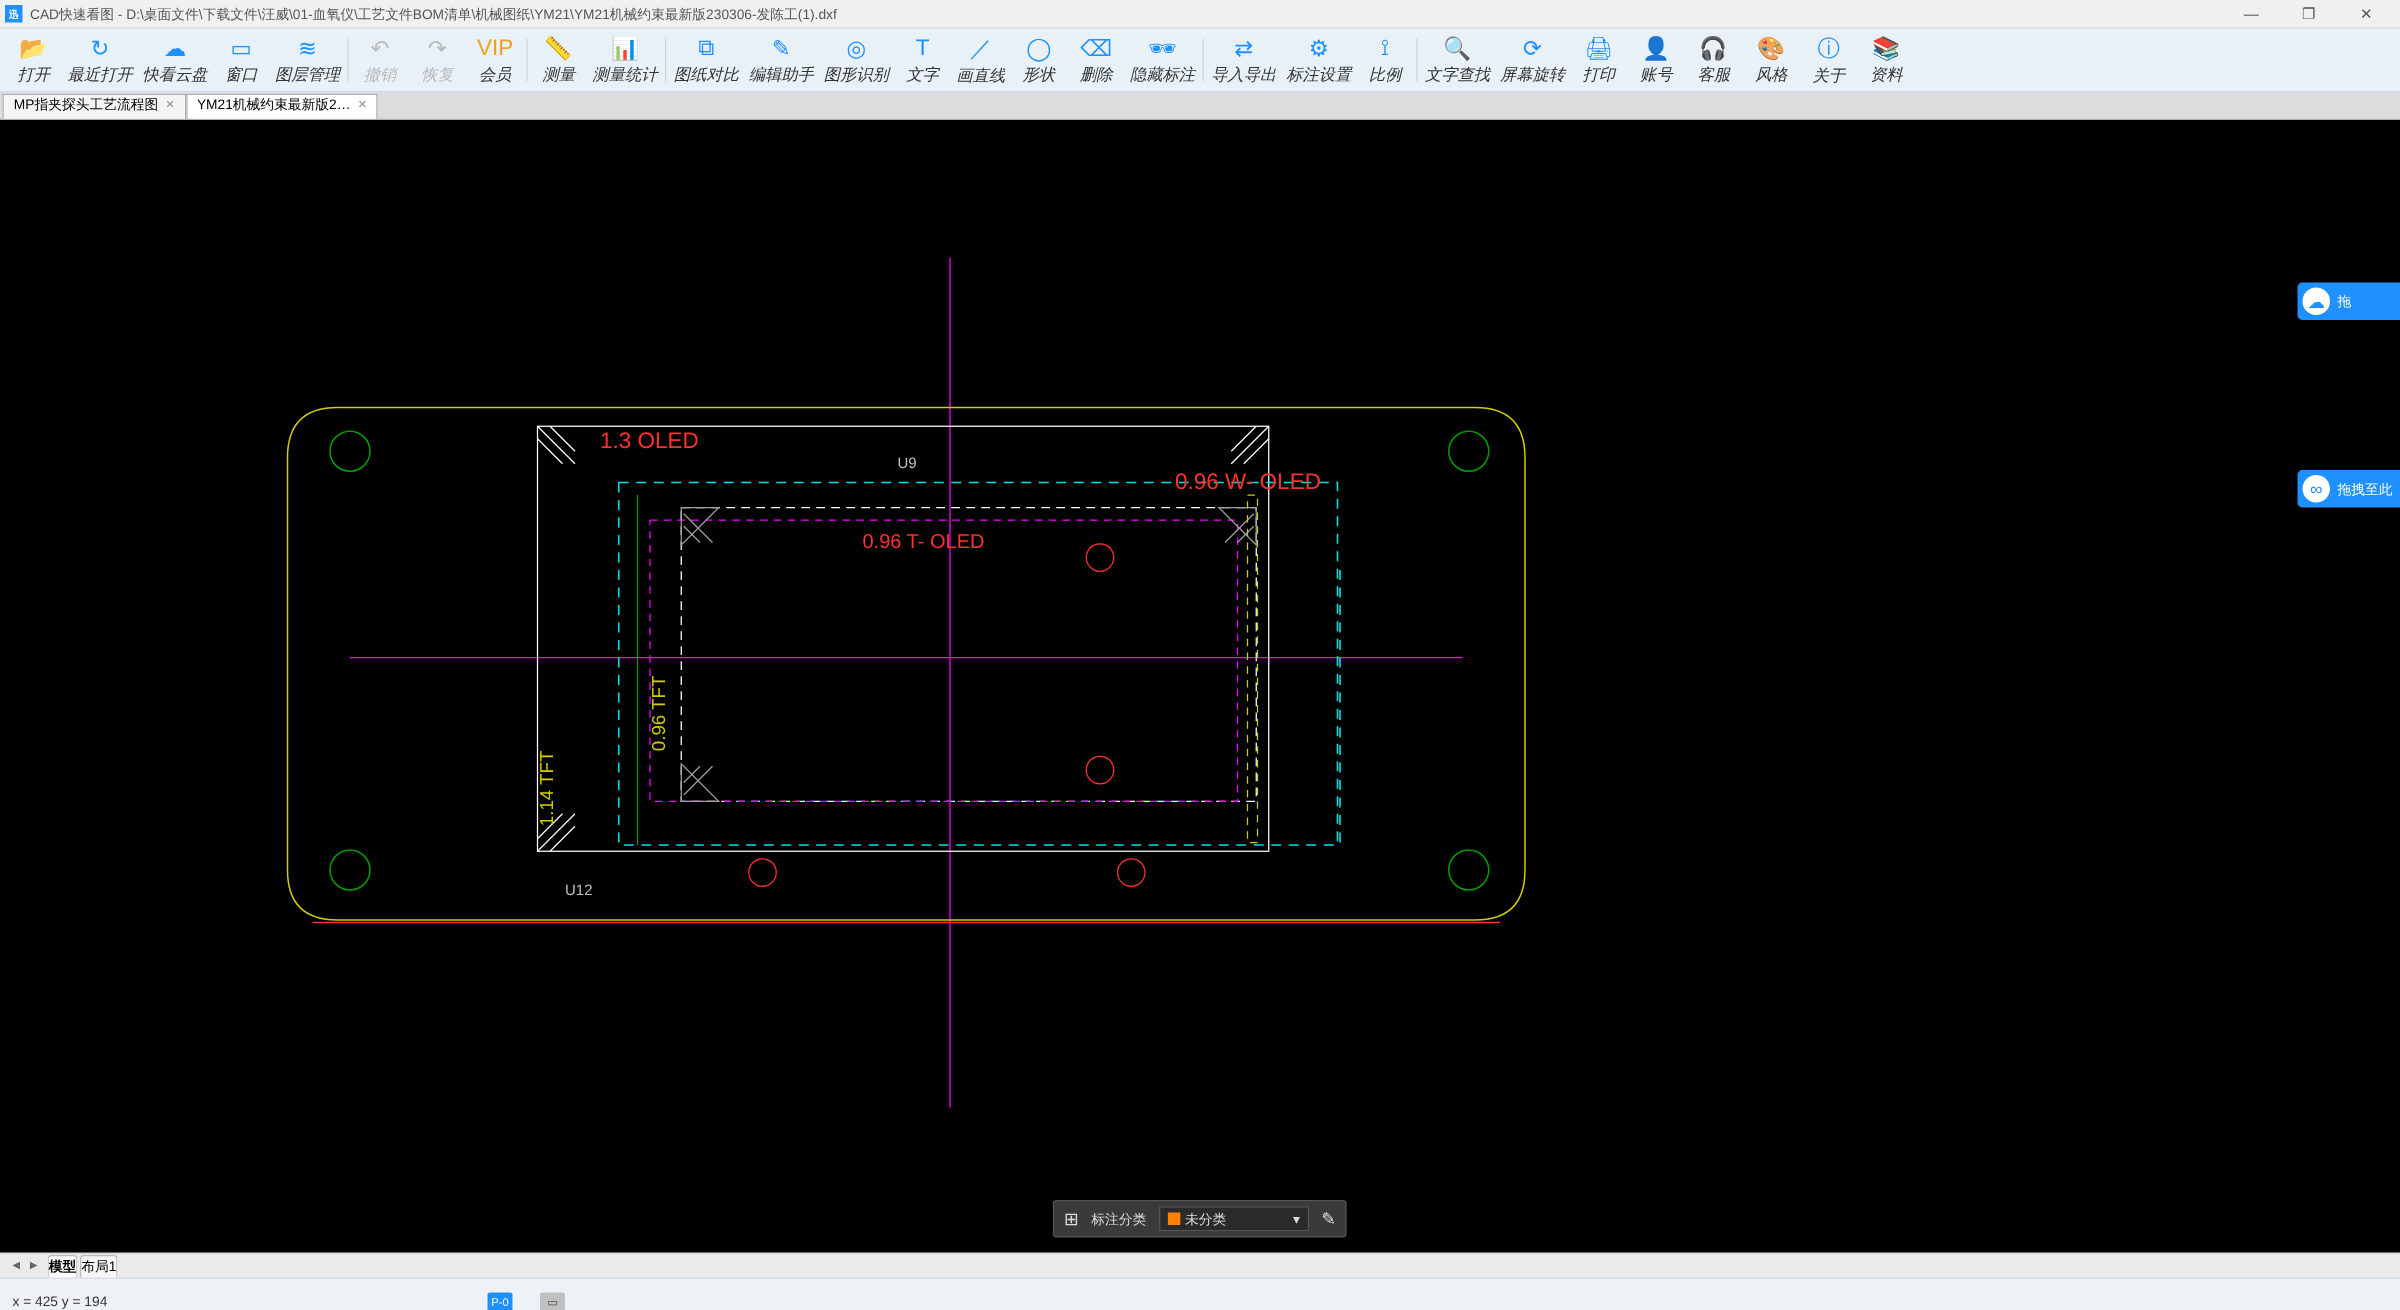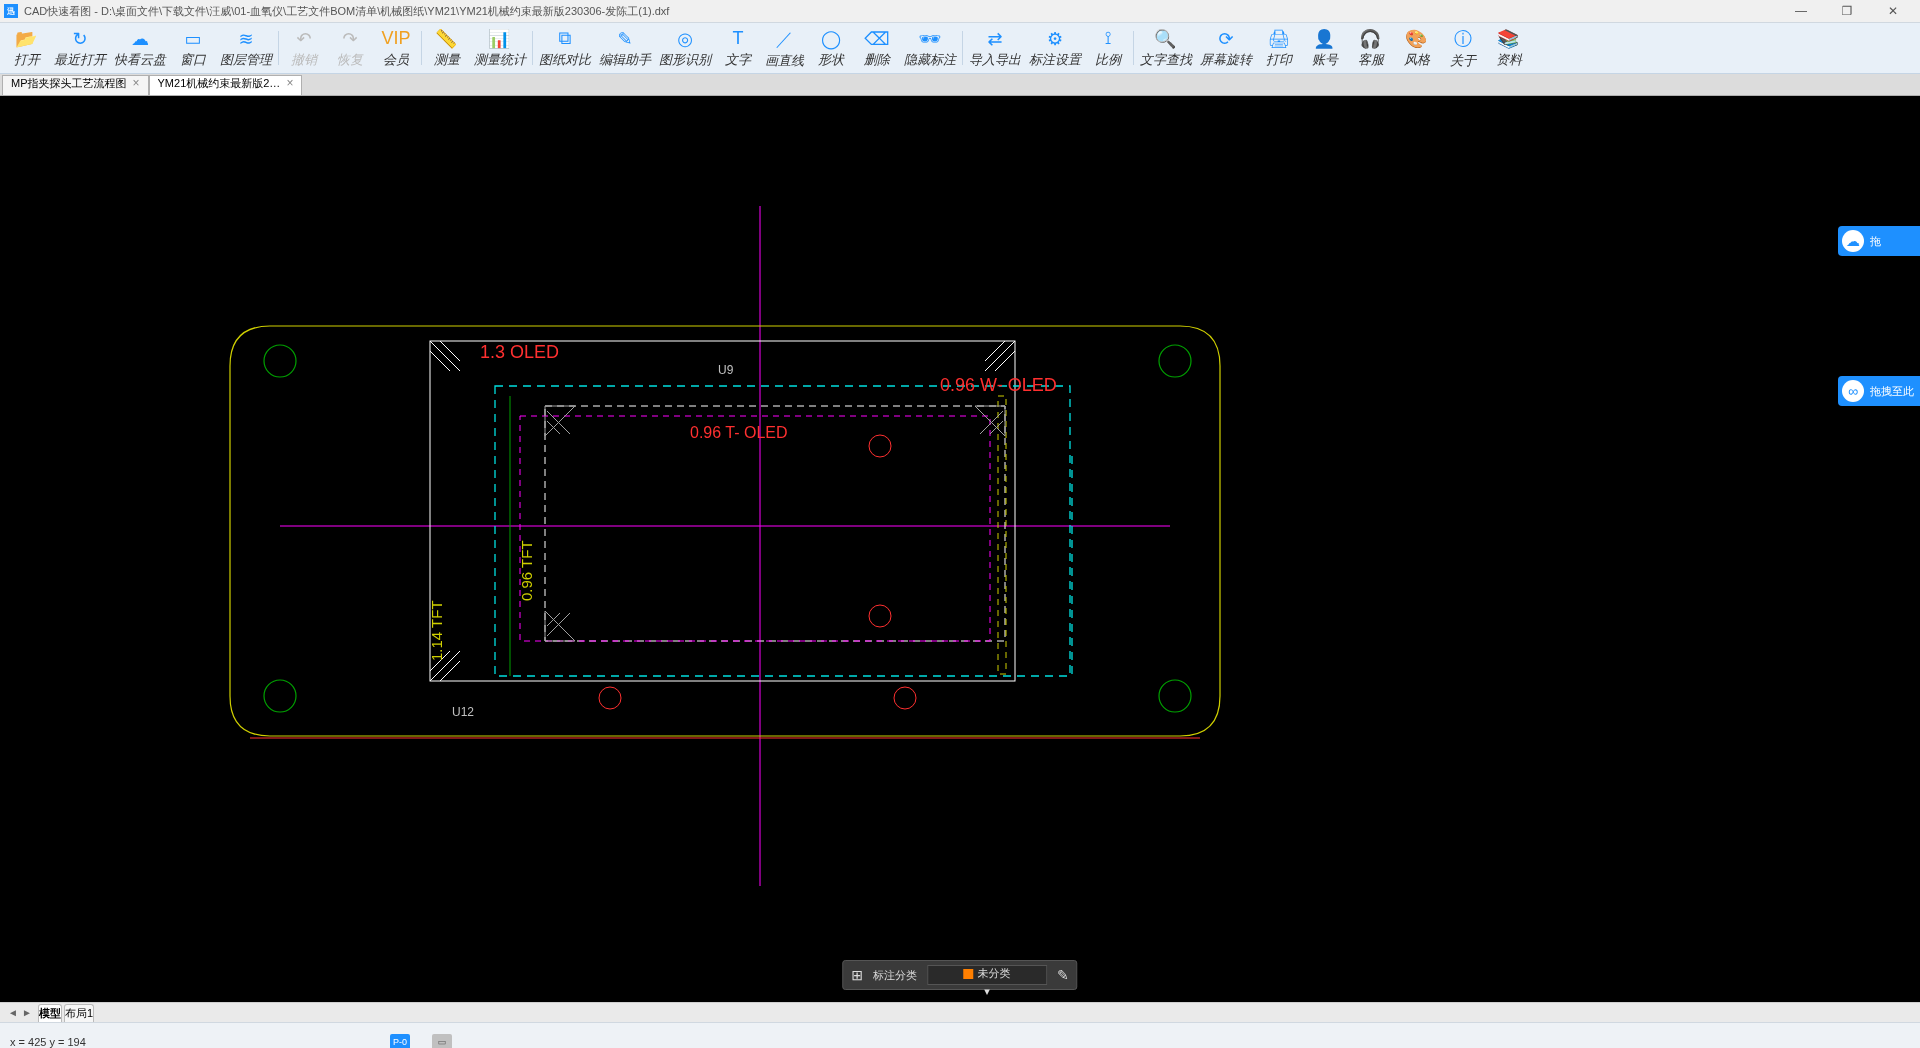--- a/index.html
+++ b/index.html
@@ -27,21 +27,21 @@
 .doc-tab .tab-close { font-size:12px; color:#888; }
 
 .canvas-area { position: relative; background: #000; height: calc(1048px - 22px - 52px - 22px - 20px - 22px - 4px); }
 svg.drawing { position:absolute; inset:0; width:100%; height:100%; }
 
 .side-widgets { position:absolute; right:0; top:130px; display:flex; flex-direction:column; gap:120px; }
 .side-widget { display:flex; align-items:center; background:#1e90ff; color:#fff; font-size:11px; height:30px; border-radius:4px 0 0 4px; padding:0 6px 0 4px;}
 .side-widget .sw-icon { width:22px; height:22px; background:#fff; color:#1e90ff; border-radius:50%; display:flex; align-items:center; justify-content:center; margin-right:6px; font-size:14px;}
 
 .bottom-toolbar { position:absolute; left:50%; transform:translateX(-50%); bottom:12px; height:30px; background:#3a3a3a; border:1px solid #555; border-radius:3px; display:flex; align-items:center; padding:0 8px; gap:10px; font-size:11px; color:#ddd;}
-.bottom-toolbar .bt-sel { display:flex; align-items:center; background:#2a2a2a; border:1px solid #555; height:20px; padding:0 6px; gap:4px; min-width:120px; justify-content:space-between;flex-direction:column;}
+.bottom-toolbar .bt-sel { display:flex; align-items:center; background:#2a2a2a; border:1px solid #555; height:20px; padding:0 6px; gap:4px; min-width:120px; justify-content:space-between;}
 .bottom-toolbar .grid-icon,.bottom-toolbar .edit-icon { font-size:14px; }
 
 .layout-tabs { height:20px; background:#eaeaea; display:flex; align-items:center; padding-left:6px; border-top:1px solid #cfcfcf;}
 .layout-tabs .lt-arrows { display:flex; gap:0; margin-right:4px;}
 .layout-tabs .lt-arrow { width:14px; text-align:center; color:#666; font-size:10px;}
 .layout-tab { font-size:11px; padding:0 0; height:18px; display:flex; align-items:center; border:1px solid #bbb; border-bottom:none; background:#f6f6f6; border-radius:3px 3px 0 0; margin-right:2px;}
 .layout-tab.active { background:#fff; font-weight:bold;}
 
 .statusbar { height:39px; background:#eef2f6; border-top:1px solid #d0d8e0; display:flex; align-items:center; font-size:11px; color:#333; padding:0 10px;}
 .statusbar .coords { width:380px;}

